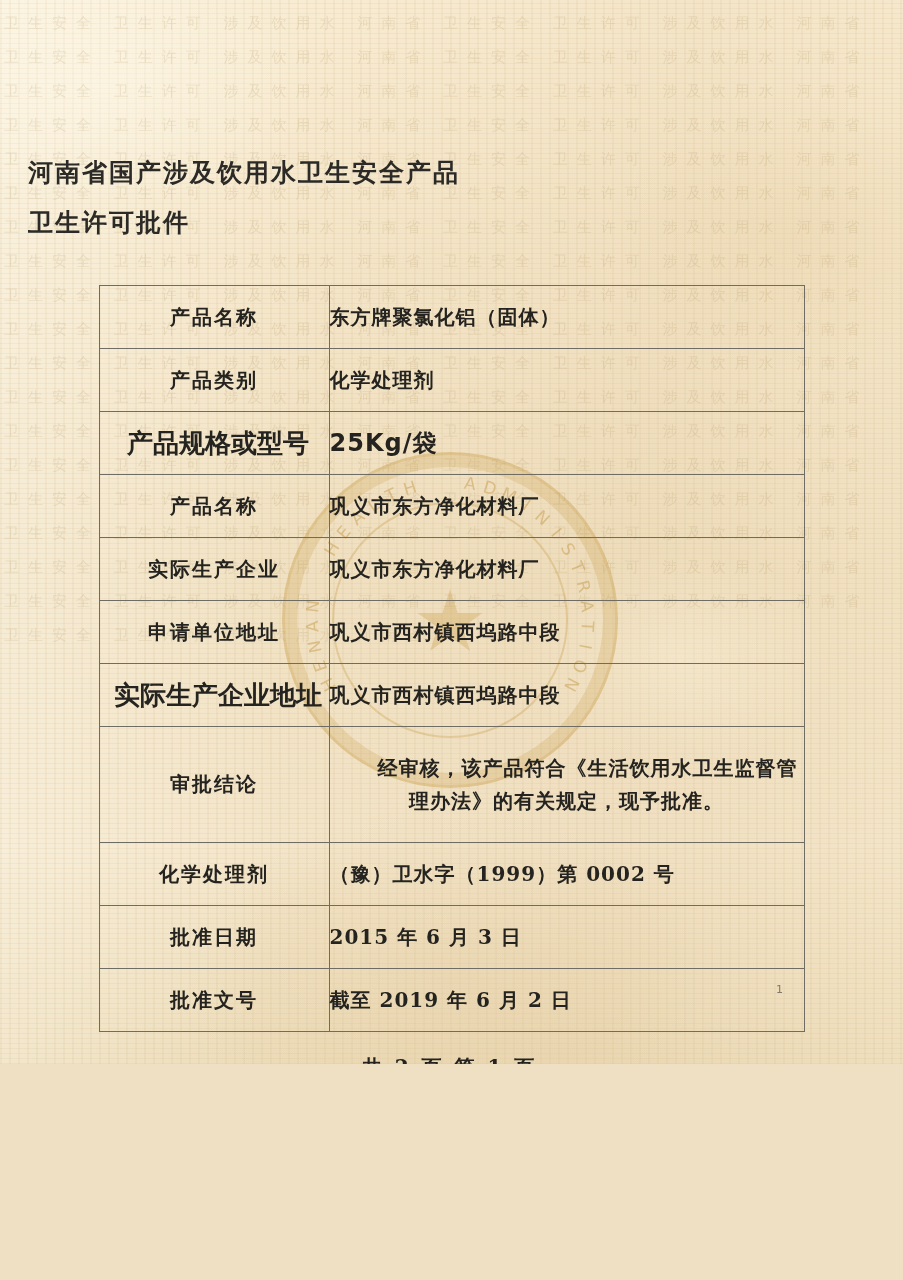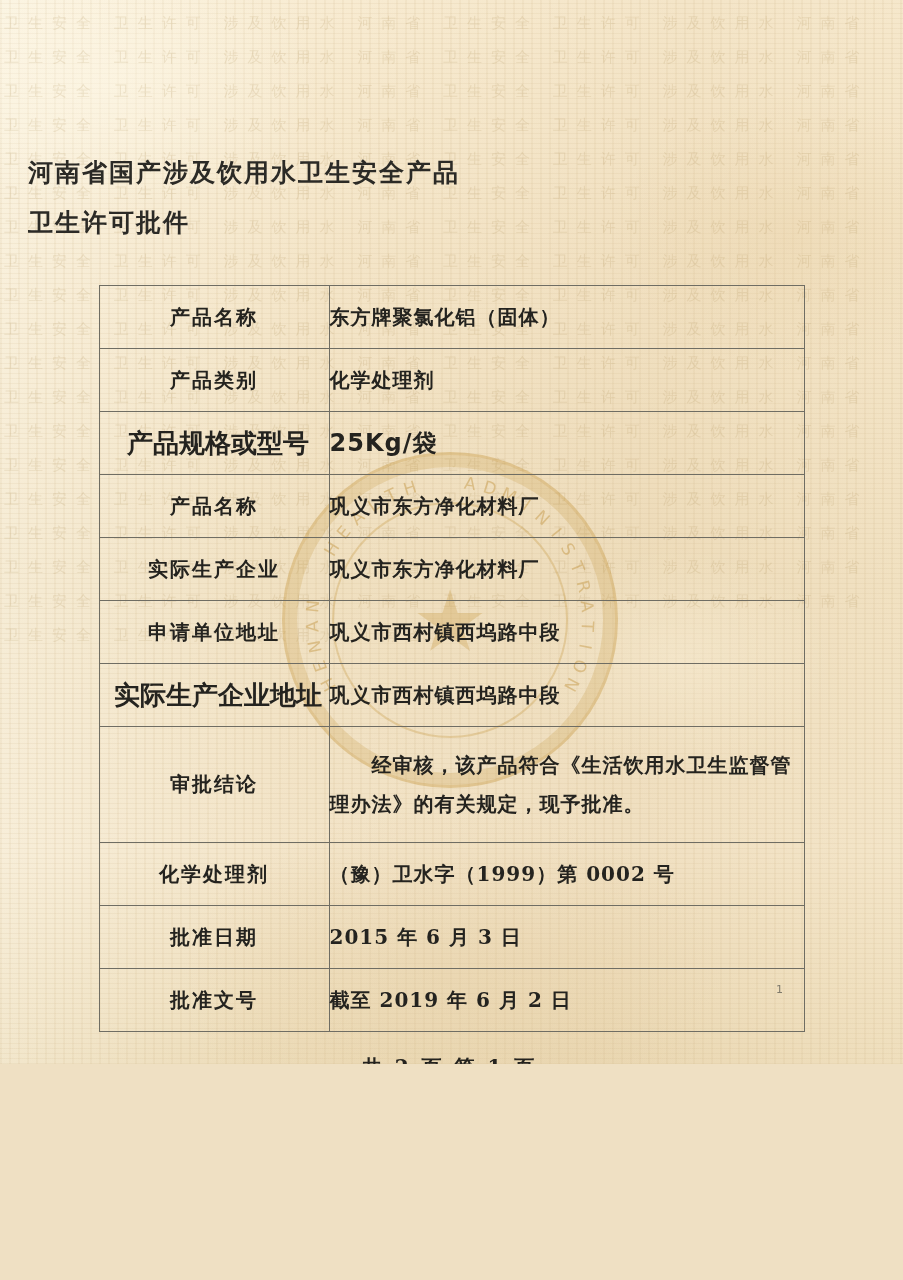--- a/index.html
+++ b/index.html
@@ -172,24 +172,25 @@
     letter-spacing: 1px;
     height: 62px;
   }
   td.value.small {
     font-size: 24px;
     font-family: "DejaVu Sans", "Liberation Sans", sans-serif;
     font-weight: 600;
   }
   tr.tall td { height: 115px; }
   .concl {
-    line-height: 39px;
+    line-height: 33px;
     padding: 8px 18px 8px 14px;
     text-indent: 42px;
     letter-spacing: 1px;
+    text-align: center;
   }
 
   .footer {
     width: 706px;
     margin: 22px auto 0 auto;
     text-align: center;
     font-size: 20px;
     letter-spacing: 3px;
     color: #24231f;
     font-weight: 600;

